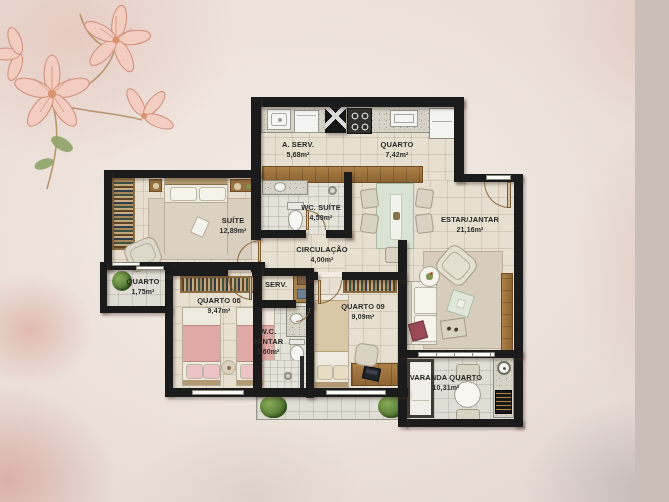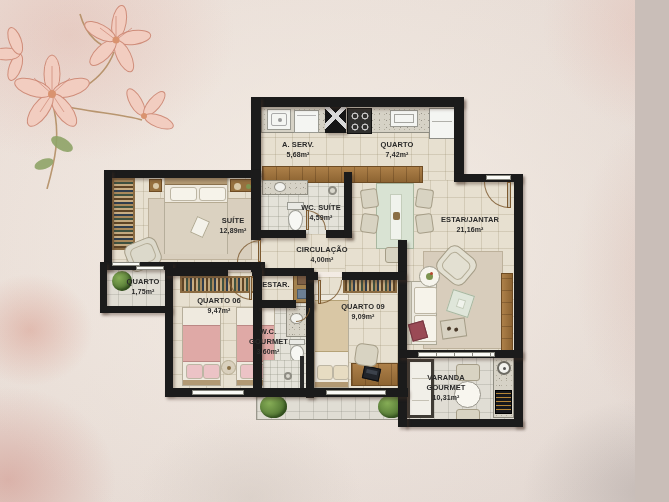--- a/index.html
+++ b/index.html
@@ -375,28 +375,28 @@
   </div>
   <div class="lbl" style="left:113px;top:277px;width:60px;">
     <span class="nm">QUARTO</span>
     <span class="area">1,75m²</span>
   </div>
   <div class="lbl" style="left:184px;top:296px;width:70px;">
     <span class="nm">QUARTO 06</span>
     <span class="area">9,47m²</span>
   </div>
   <div class="lbl" style="left:258px;top:280px;width:36px;">
-    <span class="nm">ESTAR.</span>
+    <span class="nm">SERV.</span>
   </div>
   <div class="lbl" style="left:249px;top:327px;width:38px;">
-    <span class="nm">W.C. GOURMET</span>
+    <span class="nm">W.C. JANTAR</span>
     <span class="area">3,60m²</span>
   </div>
   <div class="lbl" style="left:328px;top:302px;width:70px;">
     <span class="nm">QUARTO 09</span>
     <span class="area">9,09m²</span>
   </div>
   <div class="lbl" style="left:409px;top:373px;width:74px;">
-    <span class="nm">VARANDA GOURMET</span>
+    <span class="nm">VARANDA QUARTO</span>
     <span class="area">10,31m²</span>
   </div>
 
 </div>
 
 </body></html>

